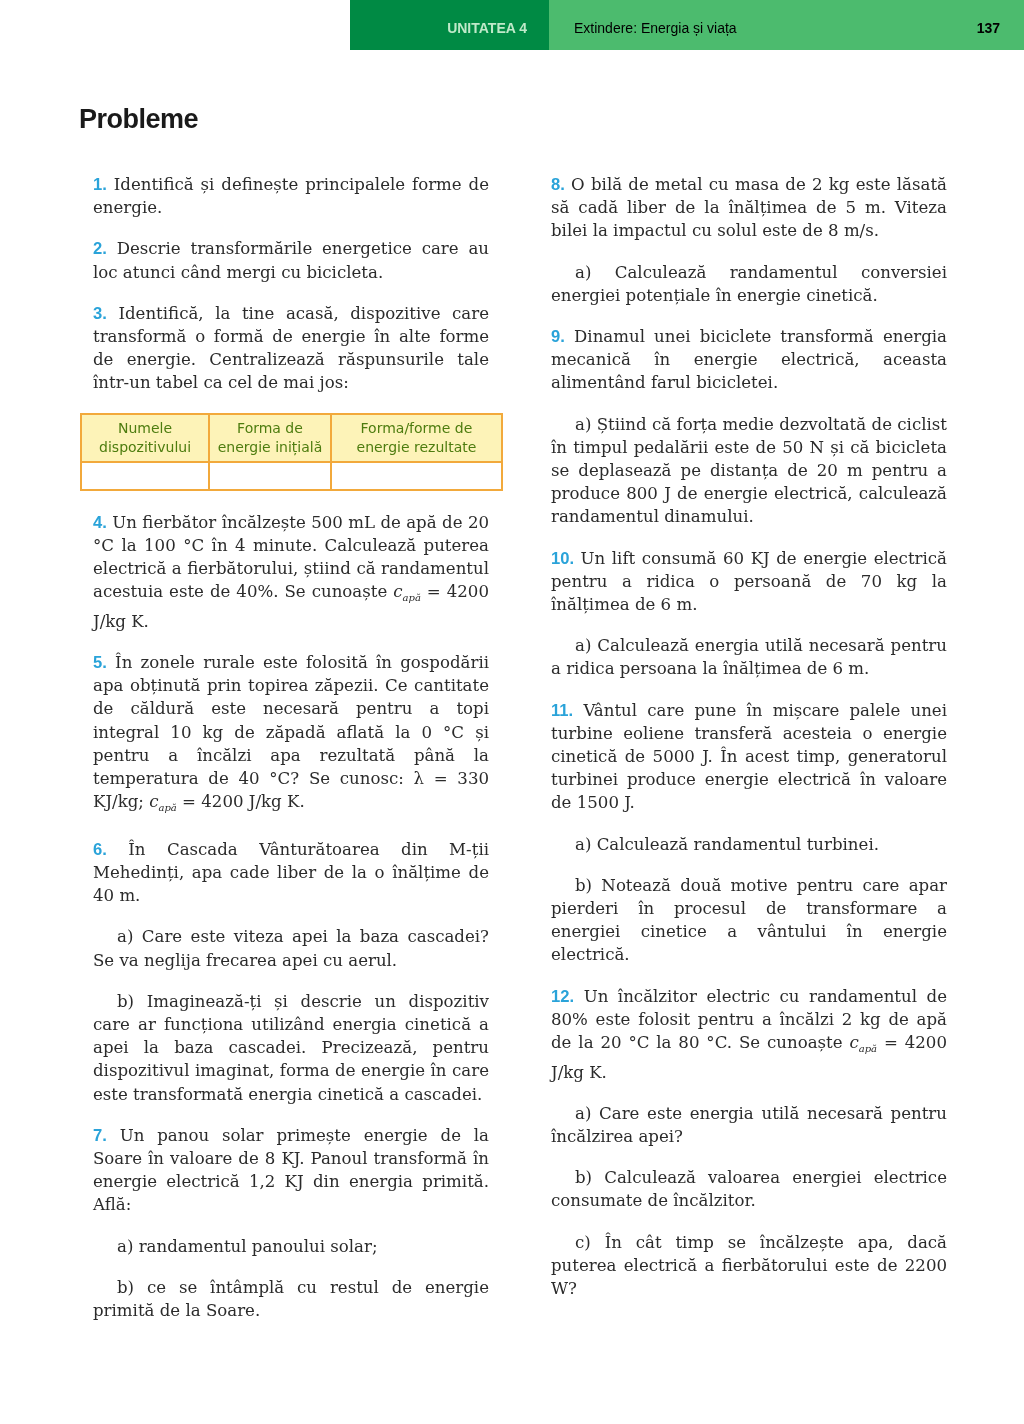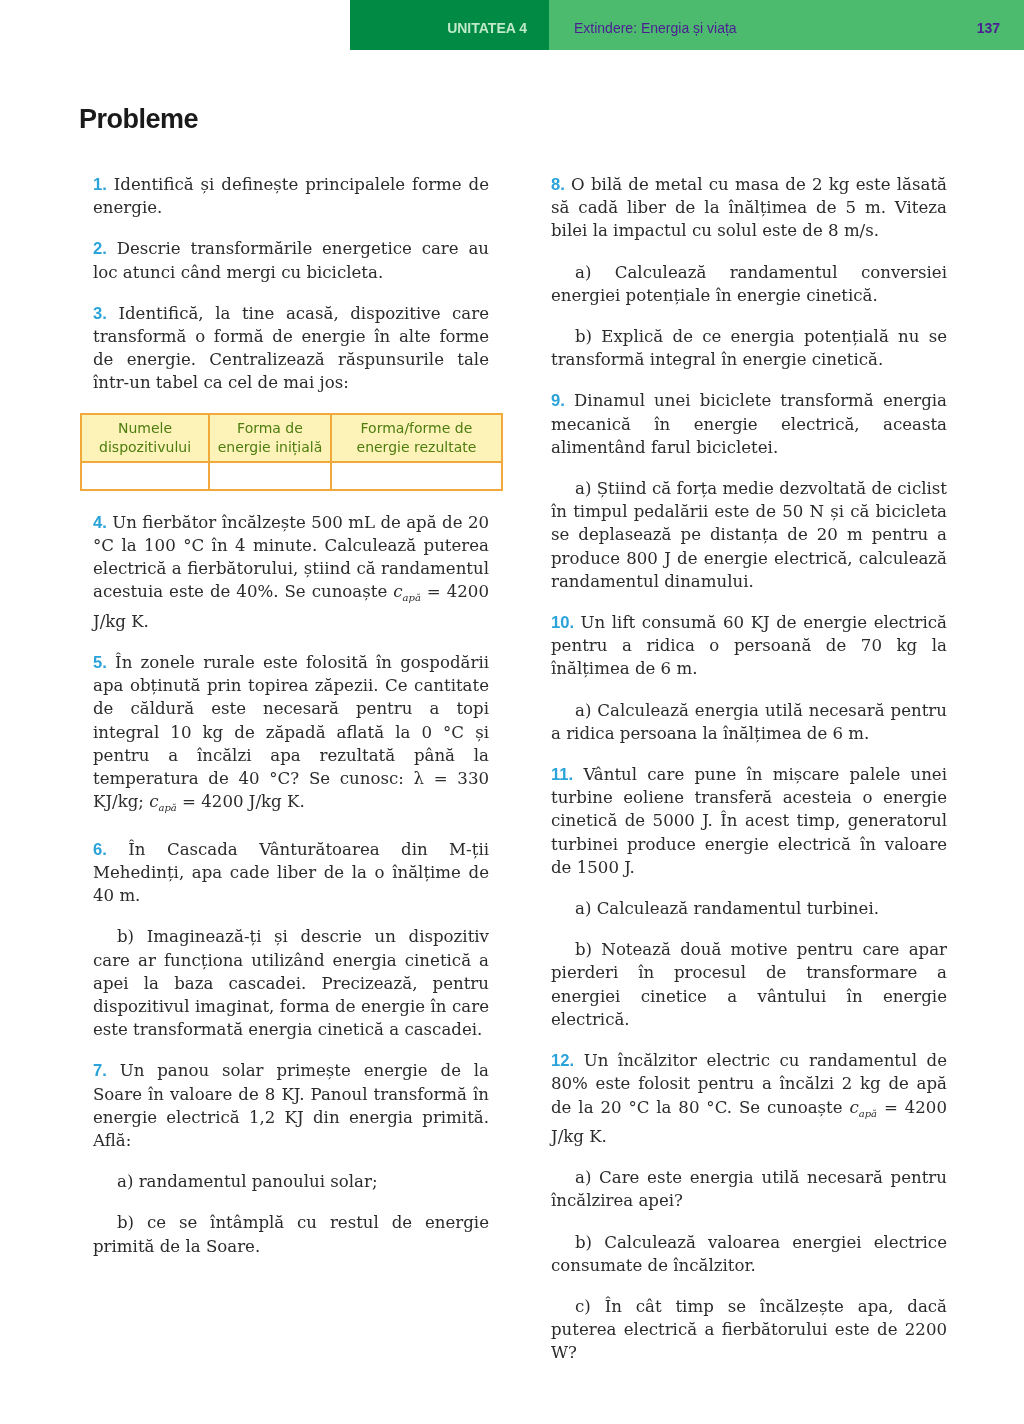--- a/index.html
+++ b/index.html
@@ -8,21 +8,21 @@
       font-family: "DejaVu Serif", "Liberation Serif", serif; color: #2b2b2b;
       overflow: hidden;
     }
     .header { position: absolute; top: 0; left: 350px; width: 674px; height: 50px; display: flex; }
     .hdr-unit {
       width: 199px; background: #008a44; color: #bfe9c9;
       font-family: "Liberation Sans", sans-serif; font-size: 14px; font-weight: bold;
       display: flex; align-items: flex-end; justify-content: flex-end; padding: 0 22px 14px 0; box-sizing: border-box;
     }
     .hdr-main {
-      flex: 1; background: #4cbb6e; color: #4c1d95;
+      flex: 1; background: #4cbb6e; color: #000000;
       font-family: "Liberation Sans", sans-serif; font-size: 14px;
       display: flex; align-items: flex-end; justify-content: space-between;
       padding: 0 24px 14px 25px; box-sizing: border-box;
     }
     .hdr-page { font-weight: bold; }
     .title {
       position: absolute; left: 75px; top: 100px; margin: 4px;
       font-family: "Liberation Sans", sans-serif; font-size: 27px; font-weight: 900; color: #1a1a1a; letter-spacing: -0.5px;
     }
     .col { position: absolute; top: 155px; }
@@ -84,34 +84,34 @@
   </table>
 
   <div class="problem">
       <p><span class="num">4.</span> <span>Un fierbător încălzește 500 mL de apă de 20 °C la 100 °C în 4 minute. Calculează puterea electrică a fierbătorului, știind că randamentul acestuia este de 40%. Se cunoaște</span> <span class="capa"><span>c</span><sub>apă</sub></span> <span>= 4200 J/kg K.</span></p>
     </div>
   <div class="problem">
       <p><span class="num">5.</span> <span>În zonele rurale este folosită în gospodării apa obținută prin topirea zăpezii. Ce cantitate de căldură este necesară pentru a topi integral 10 kg de zăpadă aflată la 0 °C și pentru a încălzi apa rezultată până la temperatura de 40 °C? Se cunosc: λ = 330 KJ/kg;</span> <span class="capa"><span>c</span><sub>apă</sub></span> <span>= 4200 J/kg K.</span></p>
     </div>
   <div class="problem">
     <p><span class="num">6.</span> <span>În Cascada Vânturătoarea din M-ții Mehedinți, apa cade liber de la o înălțime de 40 m.</span></p>
+    <p class="sub">a) Care este viteza apei la baza cascadei? Se va neglija frecarea apei cu aerul.</p>
     <p class="sub">b) Imaginează-ți și descrie un dispozitiv care ar funcționa utilizând energia cinetică a apei la baza cascadei. Precizează, pentru dispozitivul imaginat, forma de energie în care este transformată energia cinetică a cascadei.</p>
   </div>
   <div class="problem">
     <p><span class="num">7.</span> <span>Un panou solar primește energie de la Soare în valoare de 8 KJ. Panoul transformă în energie electrică 1,2 KJ din energia primită. Află:</span></p>
     <p class="sub">a) randamentul panoului solar;</p>
     <p class="sub">b) ce se întâmplă cu restul de energie primită de la Soare.</p>
   </div>
 </div>
 
 <div class="col col-right">
   <div class="problem">
     <p><span class="num">8.</span> <span>O bilă de metal cu masa de 2 kg este lăsată să cadă liber de la înălțimea de 5 m. Viteza bilei la impactul cu solul este de 8 m/s.</span></p>
     <p class="sub">a) Calculează randamentul conversiei energiei potențiale în energie cinetică.</p>
-    <p class="sub">b) Explică de ce energia potențială nu se transformă integral în energie cinetică.</p>
   </div>
   <div class="problem">
     <p><span class="num">9.</span> <span>Dinamul unei biciclete transformă energia mecanică în energie electrică, aceasta alimentând farul bicicletei.</span></p>
     <p class="sub">a) Știind că forța medie dezvoltată de ciclist în timpul pedalării este de 50 N și că bicicleta se deplasează pe distanța de 20 m pentru a produce 800 J de energie electrică, calculează randamentul dinamului.</p>
   </div>
   <div class="problem">
     <p><span class="num">10.</span> <span>Un lift consumă 60 KJ de energie electrică pentru a ridica o persoană de 70 kg la înălțimea de 6 m.</span></p>
     <p class="sub">a) Calculează energia utilă necesară pentru a ridica persoana la înălțimea de 6 m.</p>
   </div>
   <div class="problem">

